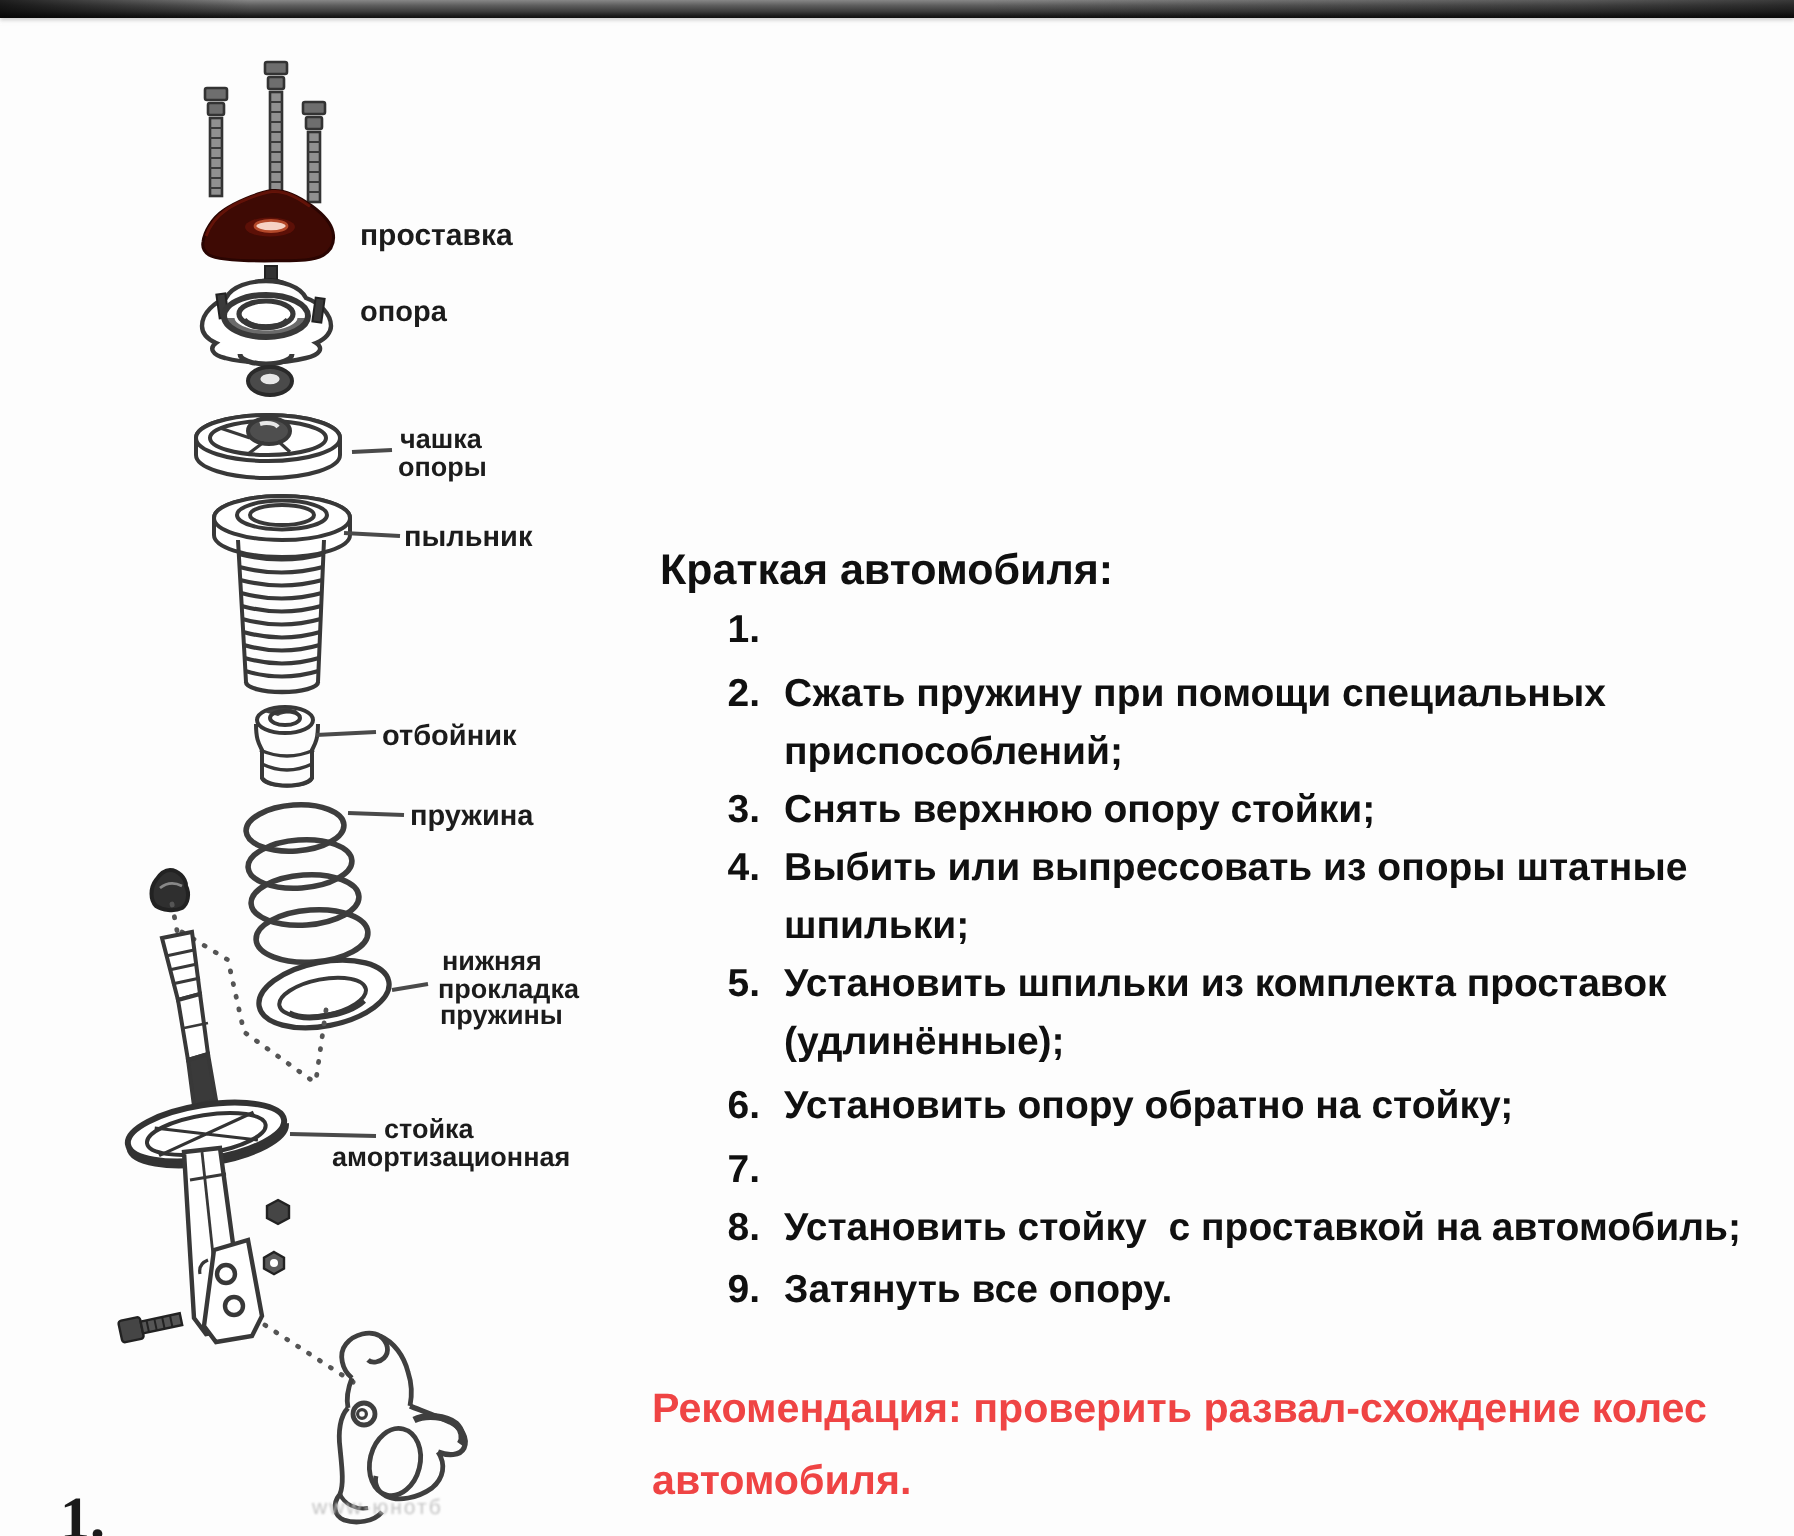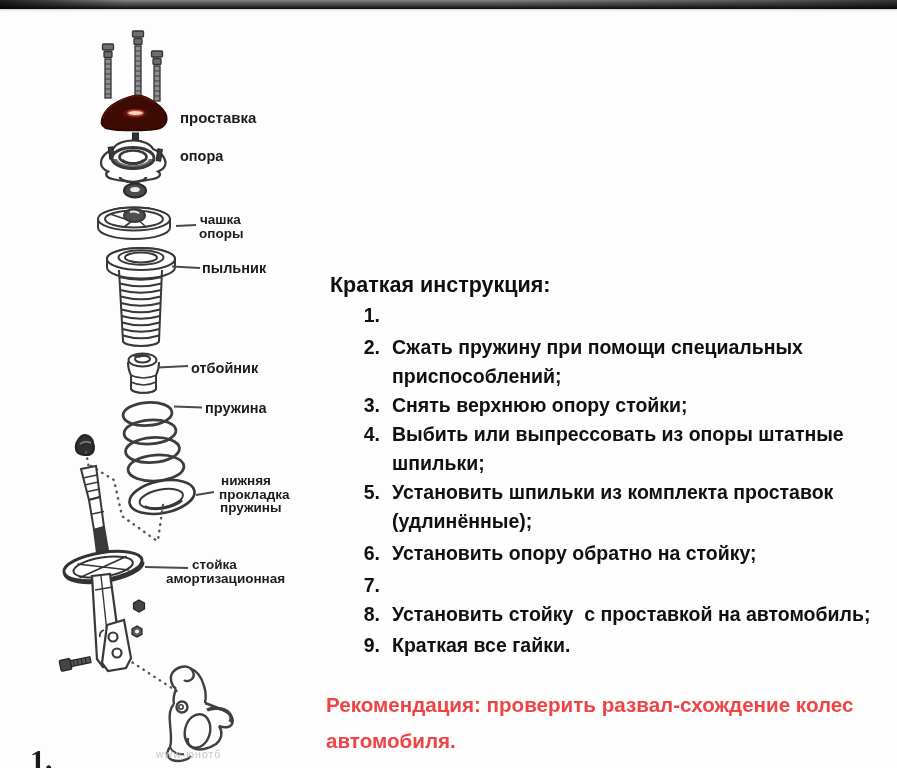--- a/index.html
+++ b/index.html
@@ -200,21 +200,21 @@
     <text x="205" y="412.5" font-size="14.5">пружина</text>
     <text x="221" y="485" font-size="13.5">нижняя</text>
     <text x="219" y="499" font-size="13.5">прокладка</text>
     <text x="220" y="512" font-size="13.5">пружины</text>
     <text x="192" y="569" font-size="13.5">стойка</text>
     <text x="166" y="583" font-size="13.5">амортизационная</text>
   </g>
 </svg>
 
 <div id="instr">
-  <div class="title">Краткая инструкция:</div>
+  <div class="title">Краткая автомобиля:</div>
   <ol>
     <li>
         <span class="n">1.</span>
       </li>
     <li>
         <span class="n">2.</span>
         <span class="t">Сжать пружину при помощи специальных<br>приспособлений;</span>
       </li>
     <li>
         <span class="n">3.</span>
@@ -234,21 +234,21 @@
       </li>
     <li>
         <span class="n">7.</span>
       </li>
     <li>
         <span class="n">8.</span>
         <span class="t">Установить стойку&nbsp; с проставкой на автомобиль;</span>
       </li>
     <li>
         <span class="n">9.</span>
-        <span class="t">Краткая все гайки.</span>
+        <span class="t">Затянуть все опору.</span>
       </li>
   </ol>
 </div>
 
 <div id="rec">Рекомендация: проверить развал-схождение колес<br>автомобиля.</div>
 
 <div id="pageno">1.</div>
 <div id="wm">www-юнотб</div>
 
 </body></html>

